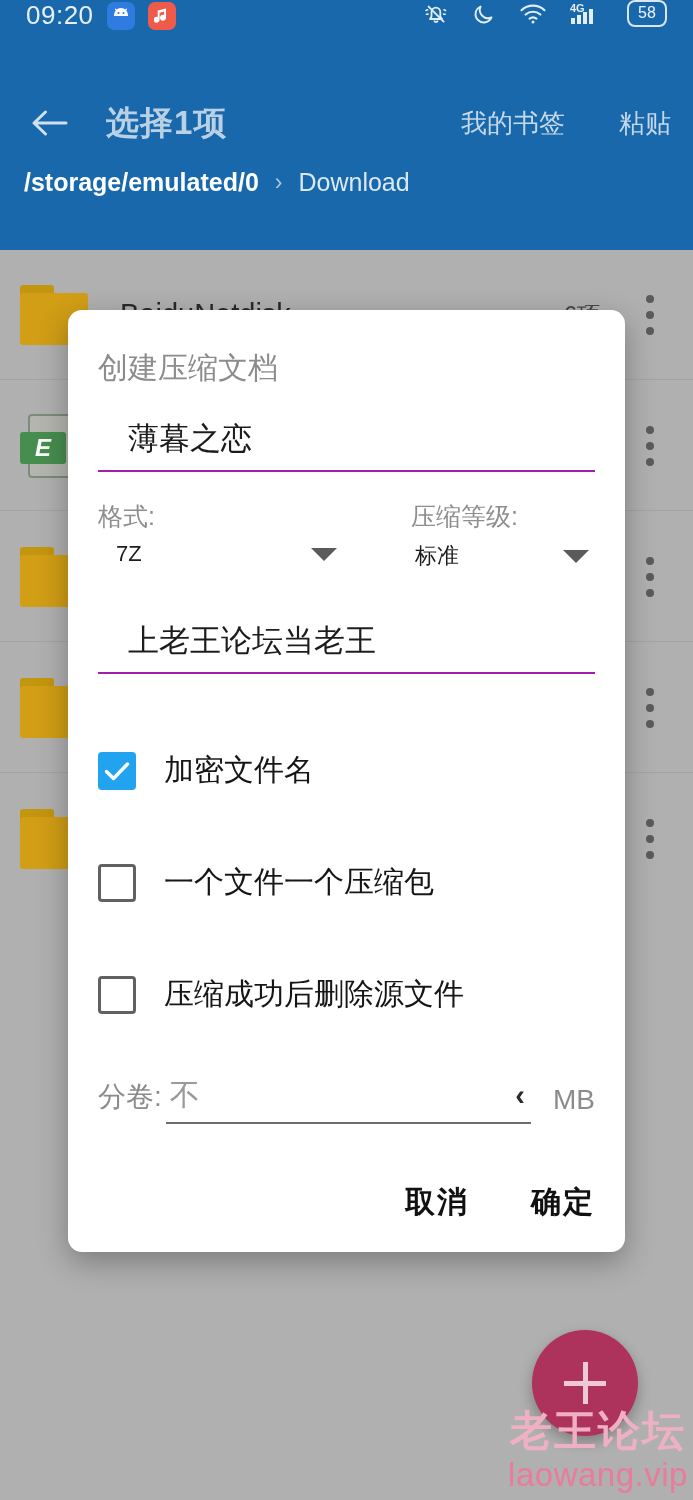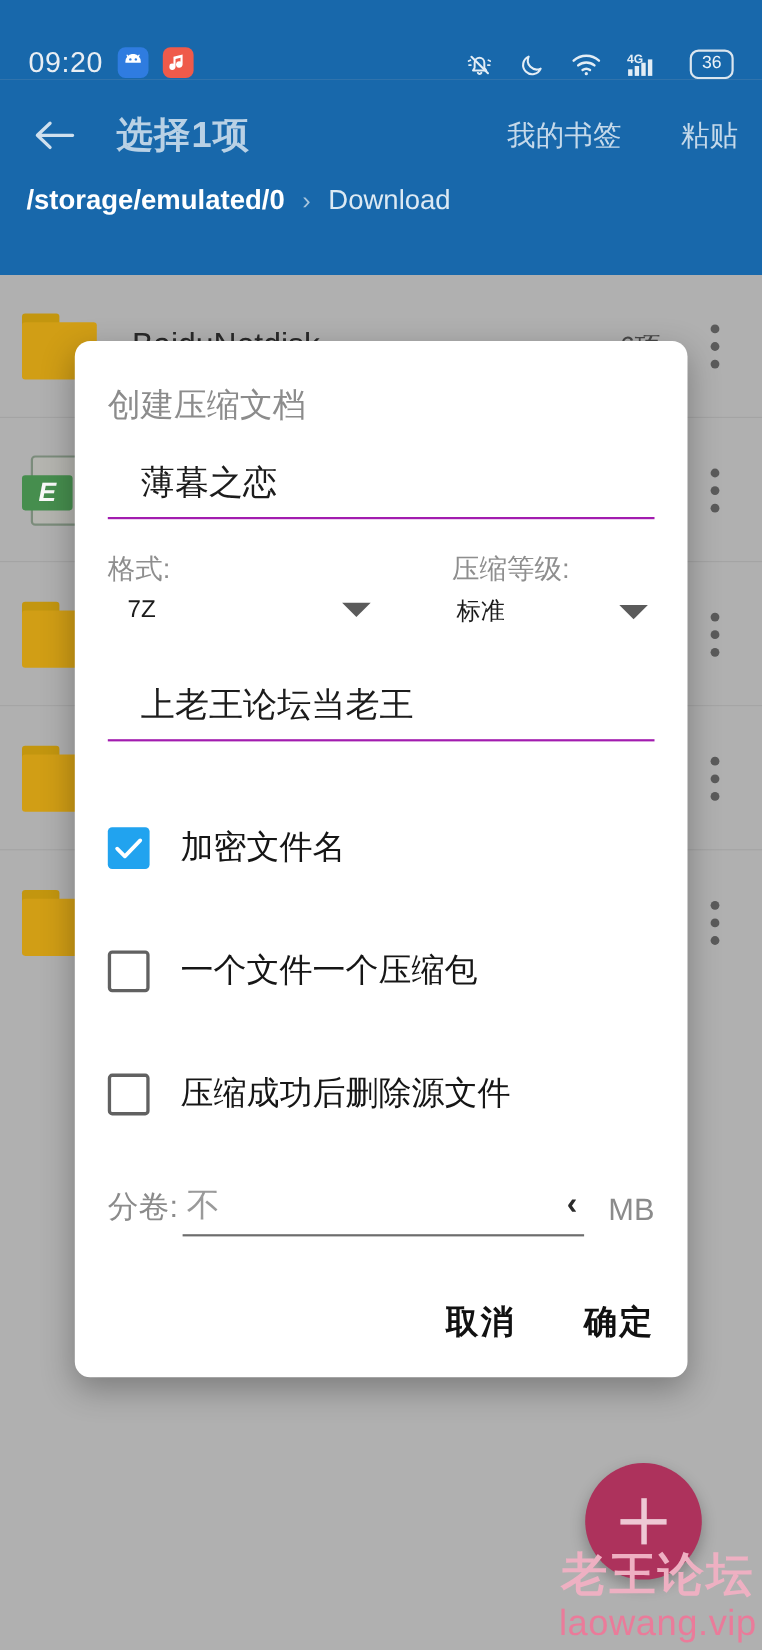--- a/index.html
+++ b/index.html
@@ -14,21 +14,21 @@
     width: 693px; height: 1500px;
     background: #b4b4b4;
     overflow: hidden;
   }
 
   
   #statusbar {
     position: absolute; left: 0; top: 0;
     width: 693px; height: 72px;
     background: #1868ab;
-    display: flex; align-items: flex-end;
+    display: flex; align-items: flex-start;
     padding: 0 26px;
   }
   #status-left { display: flex; align-items: center; gap: 13px; }
   #clock {
     color: #e9eef3; font-size: 26px; letter-spacing: 0.5px;
     font-family: "Liberation Sans", sans-serif;
   }
   .sq-icon {
     width: 28px; height: 28px; border-radius: 7px;
     display: flex; align-items: center; justify-content: center;
@@ -275,21 +275,21 @@
       </span>
       <span class="sb-ico">
         <svg width="34" height="26" viewBox="0 0 34 26">
           <text x="0" y="11" font-family="Liberation Sans, sans-serif" font-size="11" font-weight="bold" fill="#e3edf5">4G</text>
           <rect x="1" y="17" width="4" height="6" fill="#e3edf5"></rect>
           <rect x="7" y="14" width="4" height="9" fill="#e3edf5"></rect>
           <rect x="13" y="11" width="4" height="12" fill="#e3edf5"></rect>
           <rect x="19" y="8" width="4" height="15" fill="#e3edf5"></rect>
         </svg>
       </span>
-      <span id="battery-badge">36</span>
+      <span id="battery-badge">58</span>
     </div>
   </div>
 
   <div id="appbar">
     <div id="appbar-row">
       <span id="back-arrow">
         <svg width="40" height="34" viewBox="0 0 40 34">
             <path d="M15.5 6L4 17l11.5 11M4 17h32" fill="none" stroke="#cfe0ee" stroke-width="3" stroke-linecap="round" stroke-linejoin="round"></path>
           </svg>
       </span>

